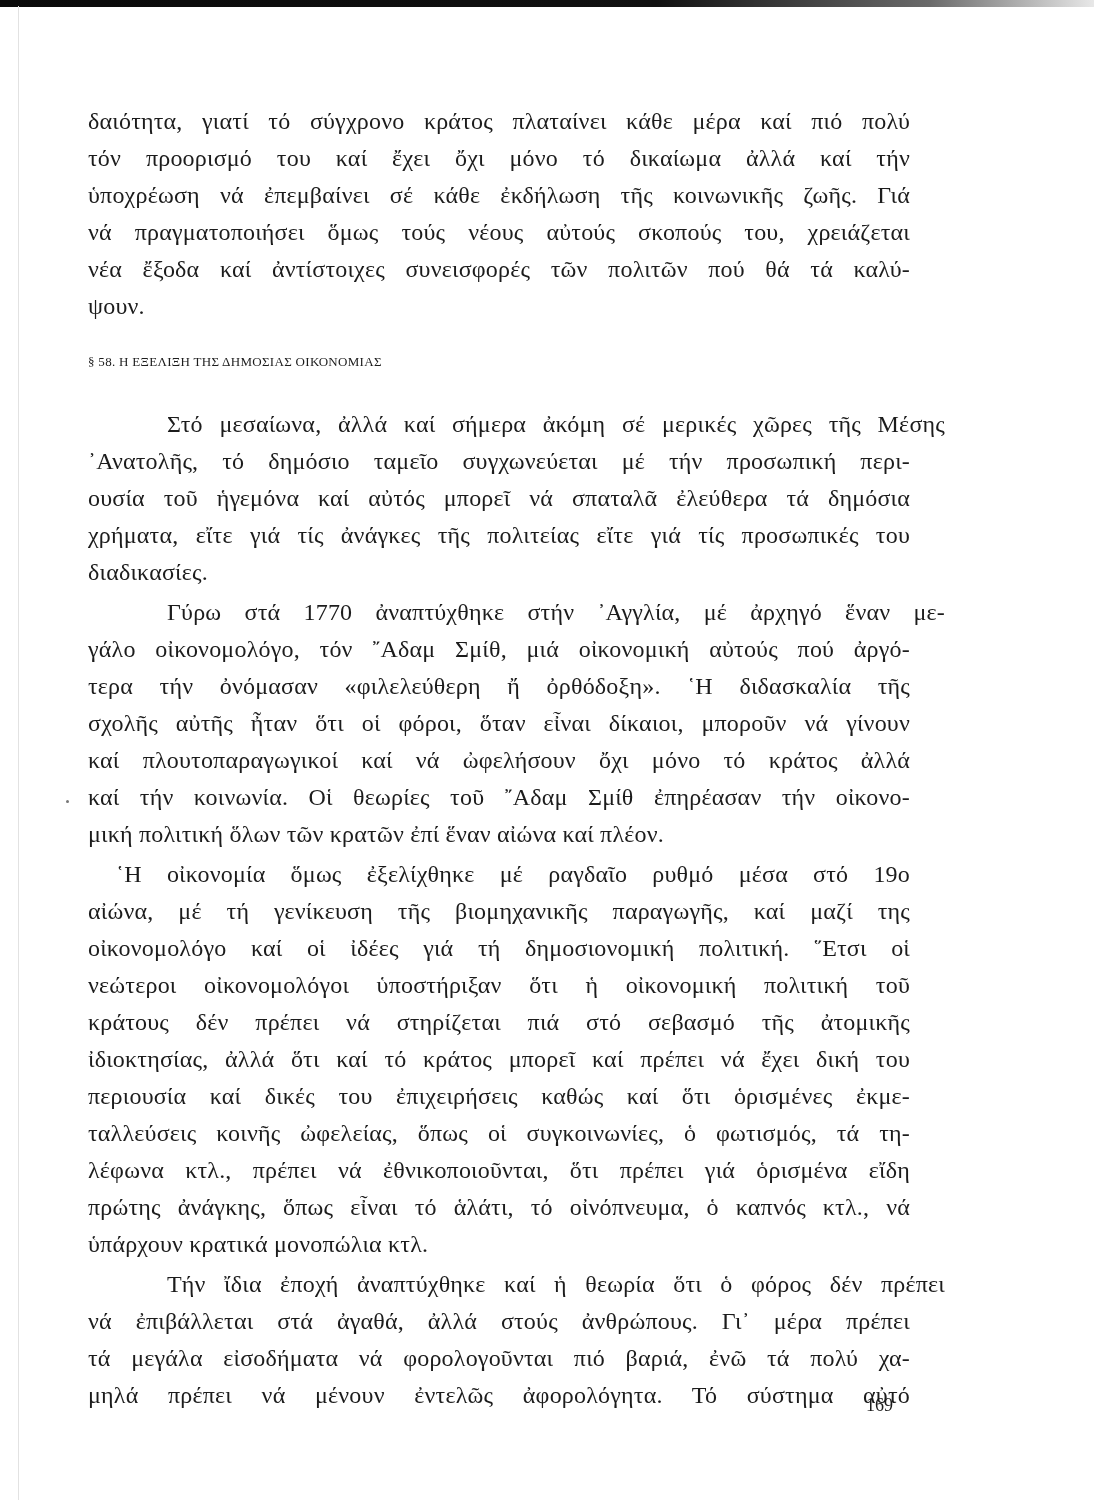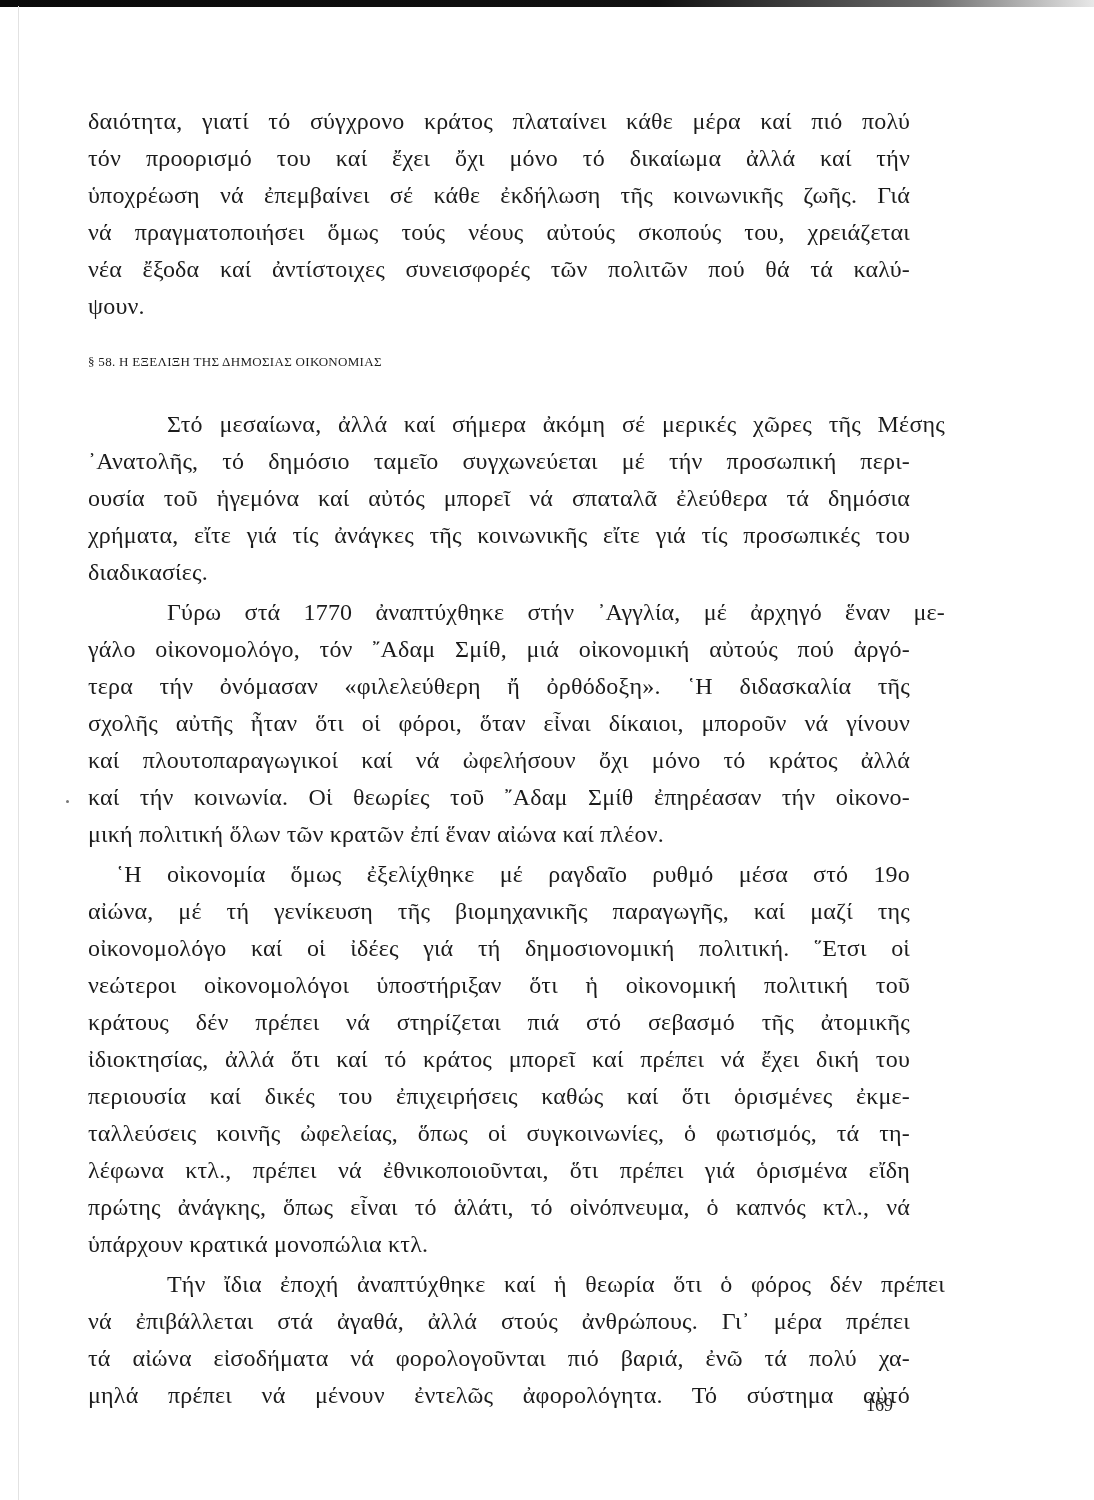--- a/index.html
+++ b/index.html
@@ -98,21 +98,21 @@
     <div class="line" style="top:251px">νέα ἔξοδα καί ἀντίστοιχες συνεισφορές τῶν πολιτῶν πού θά τά καλύ-</div>
     <div class="line last" style="top:288px">ψουν.</div>
   </div>
 
   <div class="heading">§ 58. Η ΕΞΕΛΙΞΗ ΤΗΣ ΔΗΜΟΣΙΑΣ ΟΙΚΟΝΟΜΙΑΣ</div>
 
   <div>
     <div class="line indent" style="top:406px">Στό μεσαίωνα, ἀλλά καί σήμερα ἀκόμη σέ μερικές χῶρες τῆς Μέσης</div>
     <div class="line" style="top:443px">᾿Ανατολῆς, τό δημόσιο ταμεῖο συγχωνεύεται μέ τήν προσωπική περι-</div>
     <div class="line" style="top:480px">ουσία τοῦ ἡγεμόνα καί αὐτός μπορεῖ νά σπαταλᾶ ἐλεύθερα τά δημόσια</div>
-    <div class="line" style="top:517px">χρήματα, εἴτε γιά τίς ἀνάγκες τῆς κοινωνικῆς εἴτε γιά τίς προσωπικές του</div>
+    <div class="line" style="top:517px">χρήματα, εἴτε γιά τίς ἀνάγκες τῆς πολιτείας εἴτε γιά τίς προσωπικές του</div>
     <div class="line last" style="top:554px">διαδικασίες.</div>
   </div>
 
   <div>
     <div class="line indent" style="top:594px">Γύρω στά 1770 ἀναπτύχθηκε στήν ᾿Αγγλία, μέ ἀρχηγό ἕναν με-</div>
     <div class="line" style="top:631px">γάλο οἰκονομολόγο, τόν ῎Αδαμ Σμίθ, μιά οἰκονομική αὐτούς πού ἀργό-</div>
     <div class="line" style="top:668px">τερα τήν ὀνόμασαν «φιλελεύθερη ἤ ὀρθόδοξη». ῾Η διδασκαλία τῆς</div>
     <div class="line" style="top:705px">σχολῆς αὐτῆς ἦταν ὅτι οἱ φόροι, ὅταν εἶναι δίκαιοι, μποροῦν νά γίνουν</div>
     <div class="line" style="top:742px">καί πλουτοπαραγωγικοί καί νά ὠφελήσουν ὄχι μόνο τό κράτος ἀλλά</div>
     <div class="line" style="top:779px">καί τήν κοινωνία. Οἱ θεωρίες τοῦ ῎Αδαμ Σμίθ ἐπηρέασαν τήν οἰκονο-</div>
@@ -129,19 +129,19 @@
     <div class="line" style="top:1078px">περιουσία καί δικές του ἐπιχειρήσεις καθώς καί ὅτι ὁρισμένες ἐκμε-</div>
     <div class="line" style="top:1115px">ταλλεύσεις κοινῆς ὠφελείας, ὅπως οἱ συγκοινωνίες, ὁ φωτισμός, τά τη-</div>
     <div class="line" style="top:1152px">λέφωνα κτλ., πρέπει νά ἐθνικοποιοῦνται, ὅτι πρέπει γιά ὁρισμένα εἴδη</div>
     <div class="line" style="top:1189px">πρώτης ἀνάγκης, ὅπως εἶναι τό ἁλάτι, τό οἰνόπνευμα, ὁ καπνός κτλ., νά</div>
     <div class="line last" style="top:1226px">ὑπάρχουν κρατικά μονοπώλια κτλ.</div>
   </div>
 
   <div>
     <div class="line indent" style="top:1266px">Τήν ἴδια ἐποχή ἀναπτύχθηκε καί ἡ θεωρία ὅτι ὁ φόρος δέν πρέπει</div>
     <div class="line" style="top:1303px"><span>νά ἐπιβάλλεται στά ἀγαθά, ἀλλά στούς </span><span class="bold">ἀνθρώπους.</span><span> Γι᾿ μέρα πρέπει</span></div>
-    <div class="line" style="top:1340px">τά αἰώνα εἰσοδήματα νά φορολογοῦνται πιό βαριά, ἐνῶ τά πολύ χα-</div>
+    <div class="line" style="top:1340px">τά μεγάλα εἰσοδήματα νά φορολογοῦνται πιό βαριά, ἐνῶ τά πολύ χα-</div>
     <div class="line" style="top:1377px">μηλά πρέπει νά μένουν ἐντελῶς ἀφορολόγητα. Τό σύστημα αὐτό</div>
   </div>
 
 </div>
 
 <div class="page-number">169</div>
 
 </body></html>

